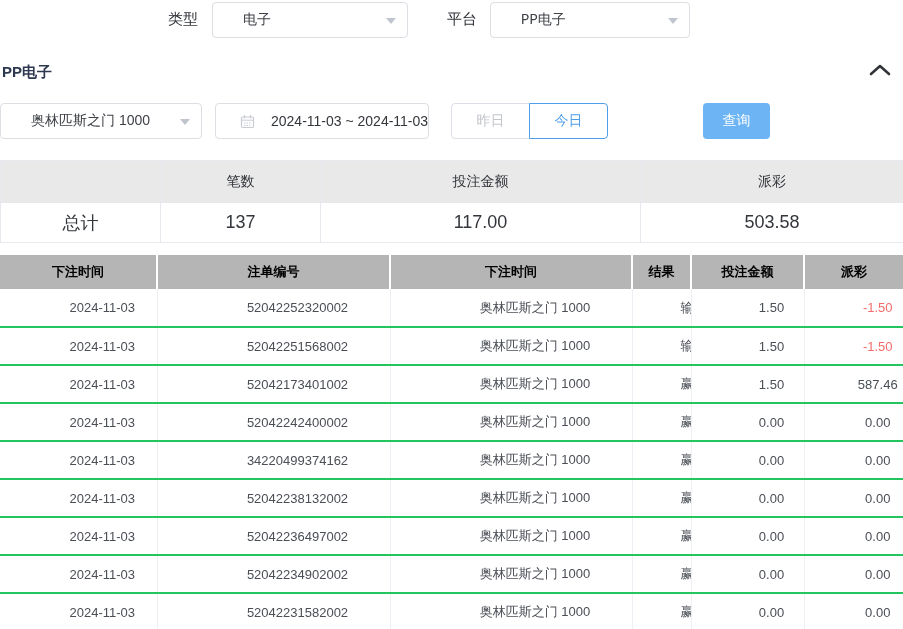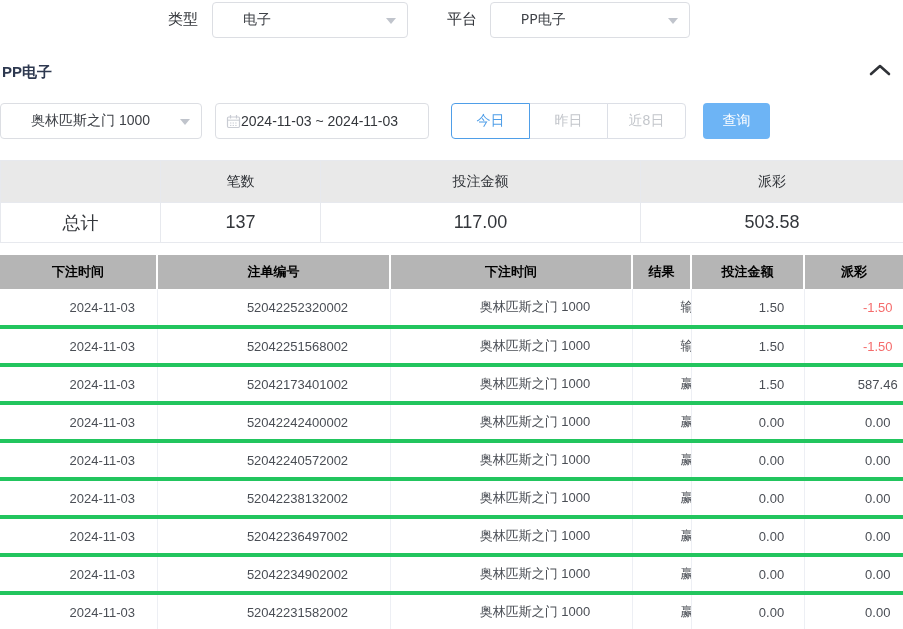--- a/index.html
+++ b/index.html
@@ -39,21 +39,21 @@
   
   .section-head{ position:absolute; top:55px; left:0; width:903px; height:34px; }
   .section-title{ position:absolute; left:2px; top:8px; font-size:15px; font-weight:bold; color:var(--title-color); }
   .collapse-btn{ position:absolute; right:11px; top:8px; width:24px; height:16px; cursor:pointer; background:none; border:none; }
   
   .controls-row{ position:absolute; top:103px; left:0; width:903px; height:36px; }
   .sel-game{ left:0; width:202px; top:0; }
   .date-input{
     position:absolute; left:215px; top:0; width:214px; height:36px;
     border:1px solid #dcdee3; border-radius:4px; background:#fff;
-    display:flex; align-items:center; gap:0; padding:0 10px; cursor:pointer;
+    display:flex; align-items:center; gap:16px; padding:0 24px; cursor:pointer;
   }
   .date-input .cal{ flex:0 0 auto; display:flex; }
   .date-input .dtext{ font-size:14px; color:#33363b; white-space:nowrap; }
   .quick-group{ position:absolute; left:451px; top:0; height:36px; display:flex; }
   .qbtn{
     width:79px; height:36px; background:#fff; border:1px solid #dcdfe6;
     margin-left:-1px; font-size:14px; color:var(--muted-text); cursor:pointer;
     font-family:"Liberation Sans",sans-serif;
   }
   .qbtn:first-child{ margin-left:0; border-radius:4px 0 0 4px; }
@@ -71,21 +71,21 @@
   .sum-table td{ height:40px; background:#fff; font-size:18px; color:#33363b; }
   
   .bet-table{ position:absolute; top:255px; left:0; width:903px; border-collapse:collapse; table-layout:fixed; }
   .bet-table th{
     height:34px; background:var(--table-header-bg); color:#000000;
     font-size:13px; font-weight:bold; border-right:2px solid #fff; text-align:center;
   }
   .bet-table th:last-child{ border-right:none; }
   .bet-table td{
     height:38px; text-align:center; font-size:13px; color:#4a4e55; background:#fff;
-    border-bottom:4px solid #22c55e; border-right:1px solid #edeff4; overflow:hidden; white-space:nowrap;padding-left:48px;
+    border-bottom:2px solid #22c55e; border-right:1px solid #edeff4; overflow:hidden; white-space:nowrap;padding-left:48px;
   }
   .bet-table td:last-child{ border-right:none; }
   .bet-table td.neg{ color:var(--loss-red);margin-top:8px; }
 </style>
 </head>
 <body>
 
 <div id="app">
 
   <div class="filter-row">
@@ -124,23 +124,22 @@
           <line x1="4.5" y1="1" x2="4.5" y2="4.5" stroke="#c9ccd3" stroke-width="1.2"></line>
           <line x1="10.5" y1="1" x2="10.5" y2="4.5" stroke="#c9ccd3" stroke-width="1.2"></line>
           <line x1="1.5" y1="6.2" x2="13.5" y2="6.2" stroke="#c9ccd3" stroke-width="1"></line>
           <line x1="4" y1="9" x2="11" y2="9" stroke="#c9ccd3" stroke-width="1" stroke-dasharray="1.4,1.2"></line>
           <line x1="4" y1="11.4" x2="11" y2="11.4" stroke="#c9ccd3" stroke-width="1" stroke-dasharray="1.4,1.2"></line>
         </svg>
       </span>
       <span class="dtext">2024-11-03 ~ 2024-11-03</span>
     </div>
     <div class="quick-group">
+        <button class="qbtn">昨日</button>
         <button class="qbtn active">今日</button>
-        <button class="qbtn">昨日</button>
-        <button class="qbtn">近8日</button>
       </div>
     <button class="search-btn">查询</button>
   </div>
 
   <table class="sum-table">
     <colgroup>
         <col style="width:160px">
         <col style="width:160px">
         <col style="width:320px">
         <col style="width:263px">
@@ -208,21 +207,21 @@
         <tr>
       <td>2024-11-03</td>
       <td>52042242400002</td>
       <td>奥林匹斯之门 1000</td>
       <td>赢</td>
       <td>0.00</td>
       <td>0.00</td>
     </tr>
         <tr>
       <td>2024-11-03</td>
-      <td>52042240572002</td>
+      <td>34220499374162</td>
       <td>奥林匹斯之门 1000</td>
       <td>赢</td>
       <td>0.00</td>
       <td>0.00</td>
     </tr>
         <tr>
       <td>2024-11-03</td>
       <td>52042238132002</td>
       <td>奥林匹斯之门 1000</td>
       <td>赢</td>

